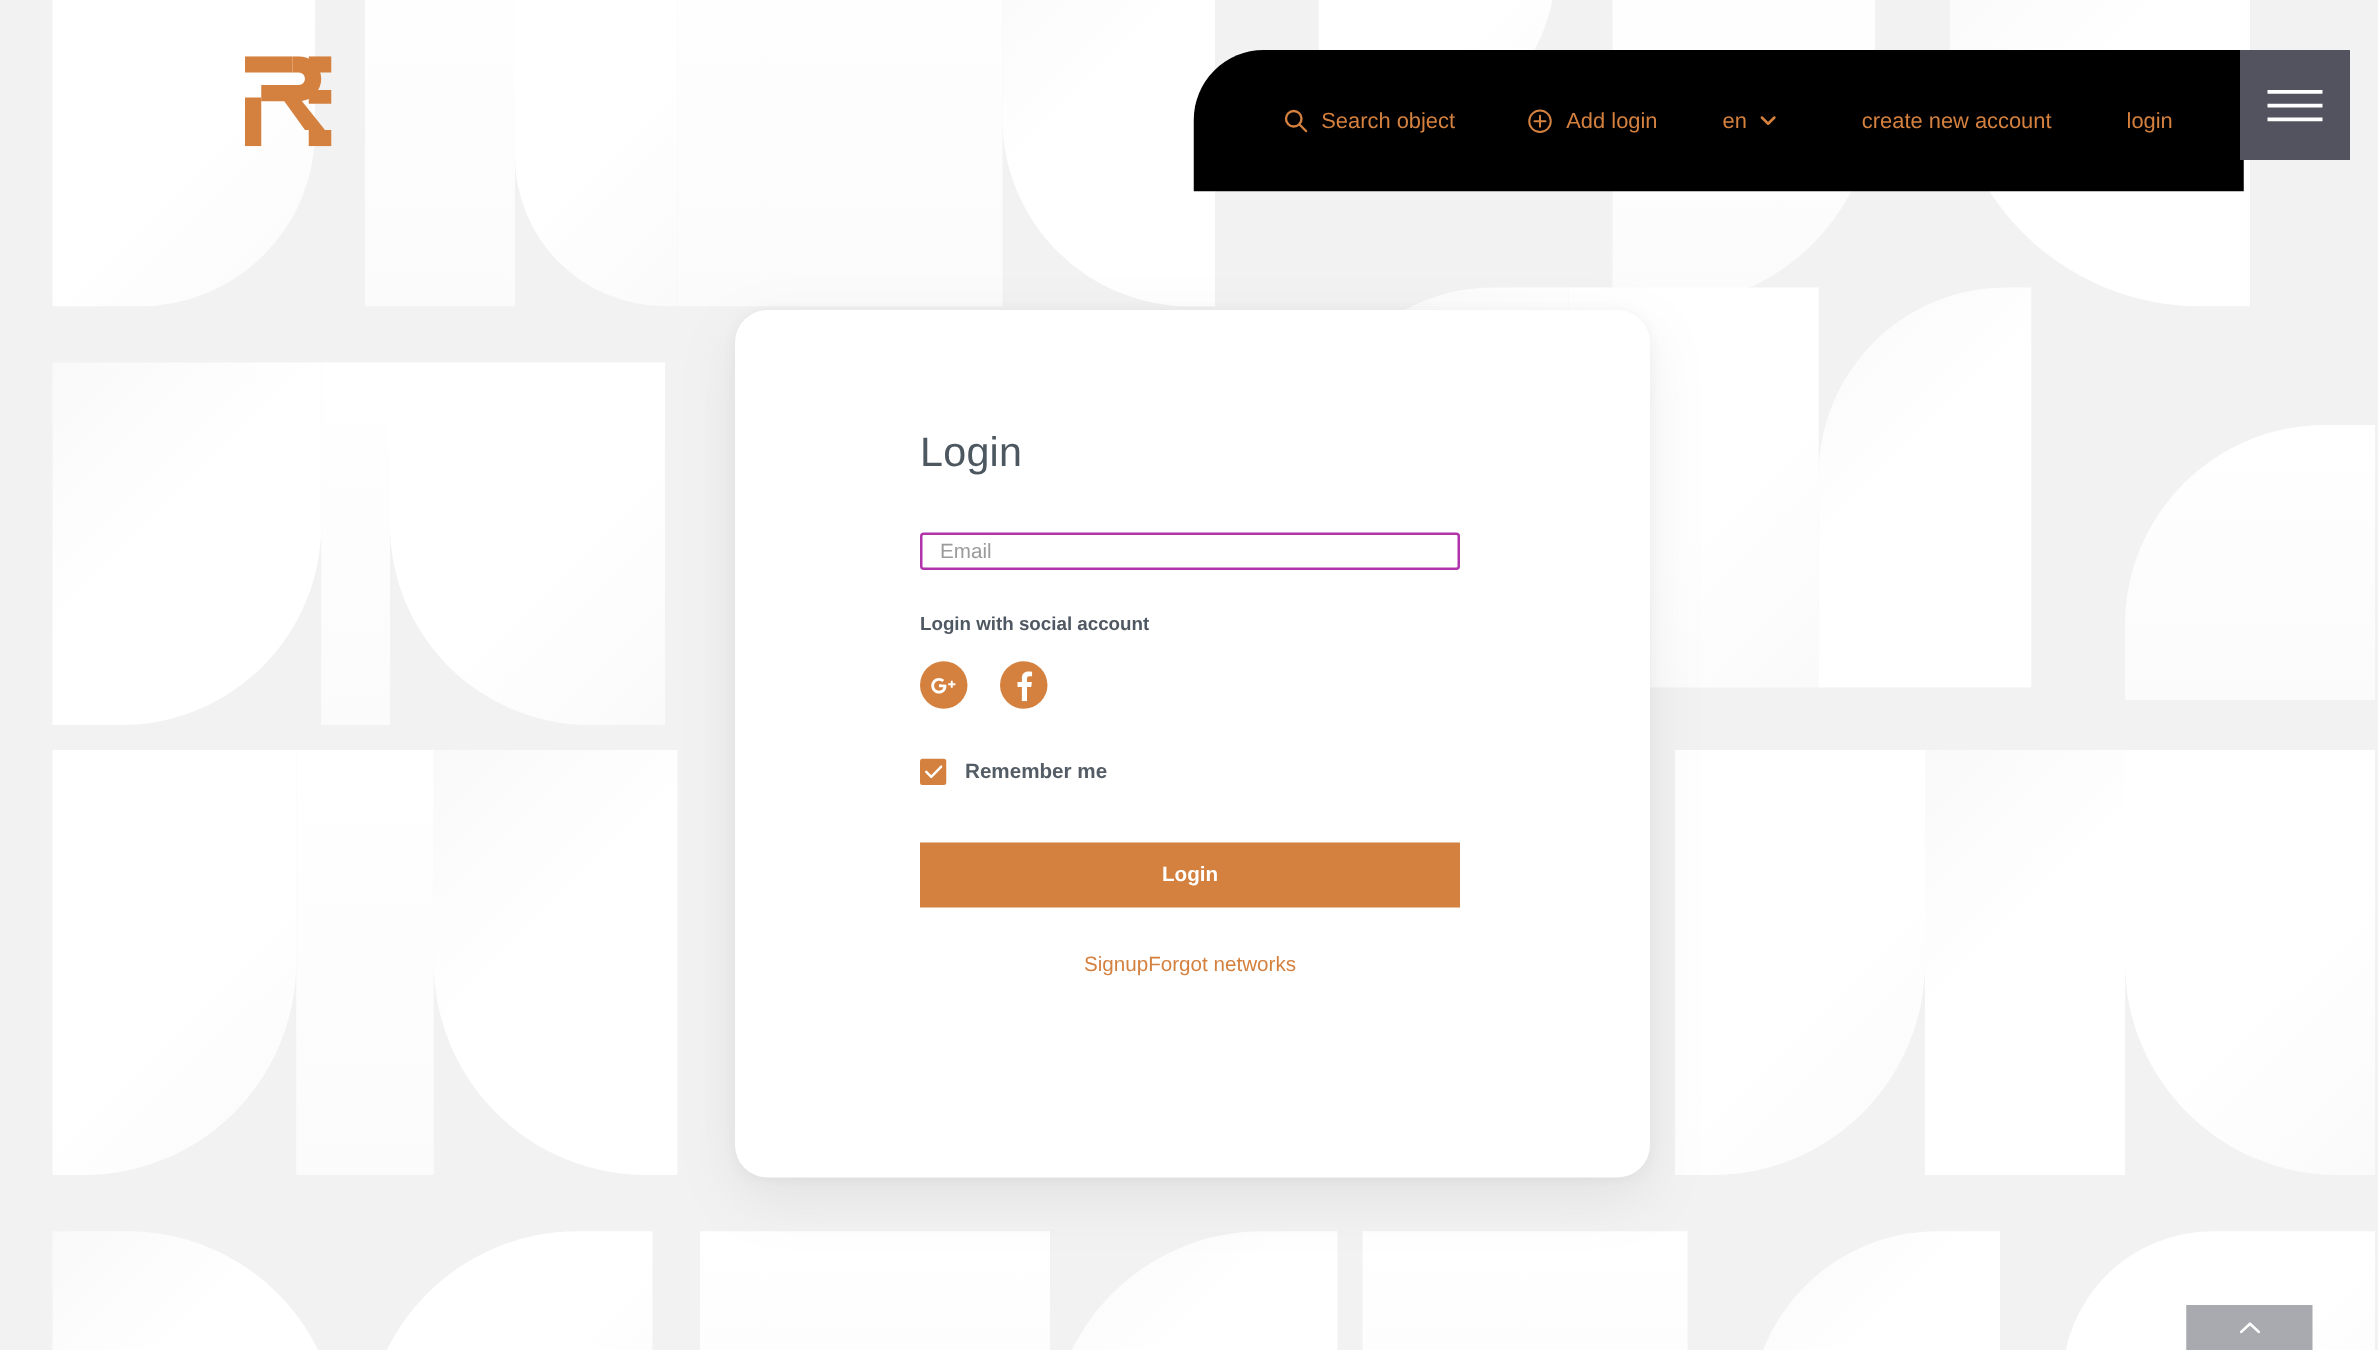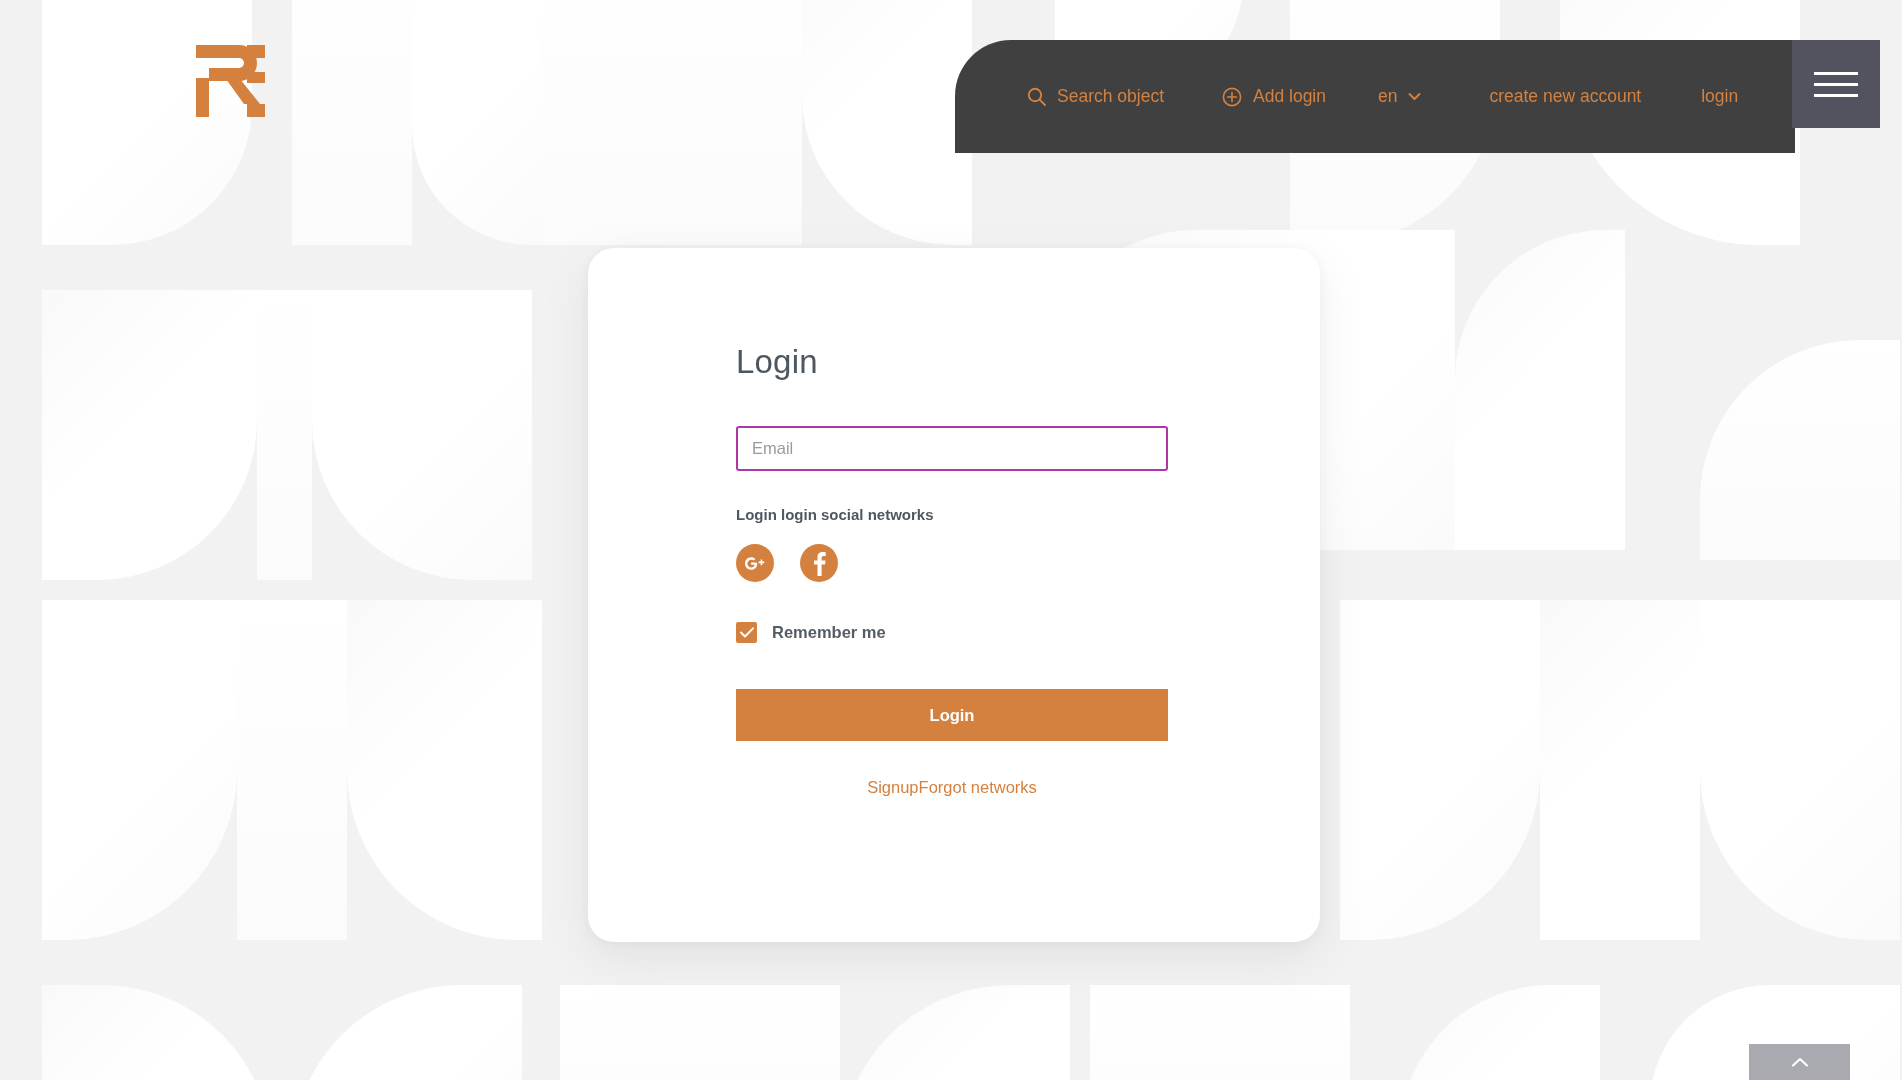--- a/index.html
+++ b/index.html
@@ -35,21 +35,21 @@
   .bg-grad-br { background: linear-gradient(315deg, #ffffff 0%, #ffffff 55%, #f9f9f9 100%); }
   .bg-grad-v  { background: linear-gradient(180deg, #ffffff 0%, #fbfbfb 100%); }
 
   
   #topnav {
     position: absolute;
     left: 955px;
     top: 40px;
     width: 840px;
     height: 113px;
-    background: #404040;
+    background: #000000;
     border-top-left-radius: 56px;
     border-bottom-right-radius: 0px;
     display: flex;
     align-items: center;
     z-index: 5;
   }
   #navitems {
     display: flex;
     align-items: center;
     gap: 0px;
@@ -129,21 +129,21 @@
     font-size: 33px;
     font-weight: 400;
     color: #4d5760;
     letter-spacing: 0.2px;
     margin-bottom: 45px;
   }
 
   .field {
     position: relative;
     width: 432px;
-    height: 45px;
+    height: 30px;
     margin-bottom: 35px;
   }
   .field input {
     width: 100%;
     height: 100%;
     border-radius: 3px;
     padding: 0 14px;
     font-size: 16.5px;
     font-family: "Liberation Sans", sans-serif;
     color: #5c5c5c;
@@ -347,21 +347,21 @@
   <div id="login-card">
     <div id="card-inner">
 
       <h1 id="card-title">Login</h1>
 
       <div class="field">
         <input id="email-field-input" type="text" placeholder="Email" style="">
       </div>
 
 
-      <div id="social-label">Login login social networks</div>
+      <div id="social-label">Login with social account</div>
 
       <div id="social-icons">
         <div class="social-btn">
           <svg class="icon-svg" width="24" height="17" viewBox="0 0 24 17" fill="#ffffff">
             <path d="M8.2 7.3 v2.45 h3.55 c-0.16 0.95 -1.17 2.8 -3.55 2.8 c-2.14 0 -3.88 -1.77 -3.88 -3.95 s1.74 -3.95 3.88 -3.95 c1.21 0 2.03 0.52 2.5 0.96 l1.7 -1.64 C11.31 2.98 9.92 2.35 8.2 2.35 C4.77 2.35 2 5.12 2 8.6 s2.77 6.25 6.2 6.25 c3.58 0 5.95 -2.52 5.95 -6.07 c0 -0.41 -0.04 -0.72 -0.1 -1.03 z"></path>
             <path d="M19.2 6.6 v-2.1 h-1.55 v2.1 h-2.1 v1.55 h2.1 v2.1 h1.55 v-2.1 h2.1 v-1.55 z"></path>
           </svg>
         </div>
         <div class="social-btn">
           <svg class="icon-svg" width="13" height="25" viewBox="0 0 13 25" fill="#ffffff">

